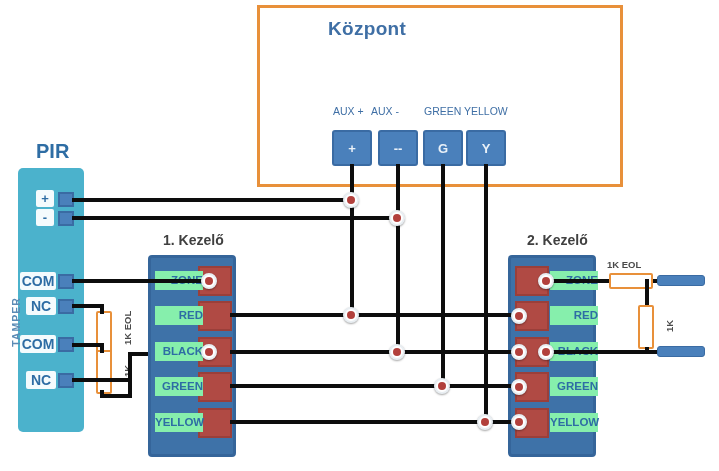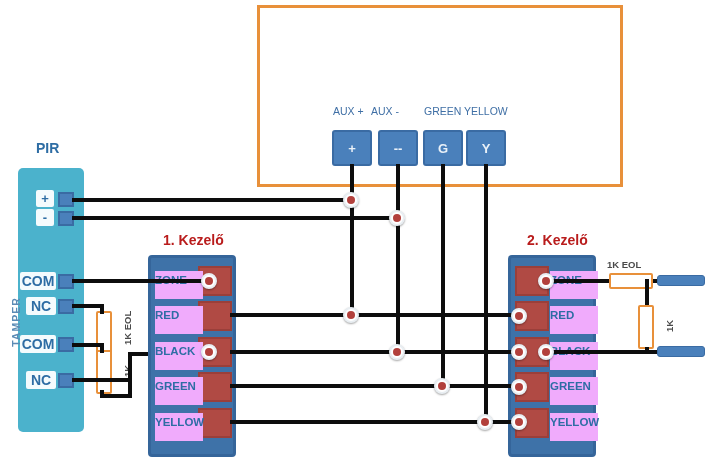--- a/index.html
+++ b/index.html
@@ -23,57 +23,58 @@
            color:#3f6fa5;letter-spacing:.3px;}
 
   .term-lbl{position:absolute;font-size:10.5px;font-weight:normal;color:#3f6fa5;
             white-space:nowrap;}
   .term{position:absolute;width:40px;height:36px;background:#4a80bb;
         border:2px solid #3a6ba3;box-sizing:border-box;border-radius:3px;
         color:#eaf1f8;font-size:13px;font-weight:bold;
         display:flex;align-items:center;justify-content:center;}
 
   
-  #pir-title{position:absolute;left:36px;top:140px;font-size:14px;font-weight:bold;color:#2e6da4;}
+  #pir-title{position:absolute;left:36px;top:140px;font-size:20px;font-weight:bold;color:#2e6da4;}
   #pir-body{position:absolute;left:18px;top:168px;width:66px;height:264px;
             background:#4bb2cc;border-radius:5px;}
   #tamper{position:absolute;left:-21px;top:316px;width:74px;
           font-size:10.5px;font-weight:bold;color:#5b8bb5;letter-spacing:1px;
           transform:rotate(-90deg);text-align:center;}
   .pir-lbl{position:absolute;background:#f4fbfd;color:#2e6da4;font-weight:bold;
            text-align:center;border-radius:2px;font-size:13px;line-height:17px;}
   .pir-term{position:absolute;width:16px;height:15px;background:#4a80bb;
             border:2px solid #3a6ba3;box-sizing:border-box;}
 
   
-  .kp-title{position:absolute;font-size:14px;font-weight:bold;color:#b91c1c;}
+  .kp-title{position:absolute;font-size:14px;font-weight:bold;color:#404040;}
   .kp-body{position:absolute;width:88px;height:202px;background:#3e72a8;
            border:3px solid #35659a;box-sizing:border-box;border-radius:4px;}
   .kp-term{position:absolute;width:34px;height:30px;background:#b04a44;
            border:2px solid #9a3f3a;box-sizing:border-box;}
-  .kp-lbl{position:absolute;background:#f0abfc;color:#2e6da4;font-weight:bold;
-          text-align:left;font-size:11.5px;line-height:19px;height:28px;}
+  .kp-lbl{position:absolute;background:#86efac;color:#2e6da4;font-weight:bold;
+          text-align:right;font-size:11.5px;line-height:19px;height:19px;}
 
   
   .res-v{position:absolute;width:16px;height:44px;background:#ffffff;
          border:2px solid #e8903a;box-sizing:border-box;border-radius:2px;}
   .res-h{position:absolute;width:44px;height:16px;background:#ffffff;
          border:2px solid #e8903a;box-sizing:border-box;border-radius:2px;}
   .res-lbl{position:absolute;font-size:9.5px;font-weight:bold;color:#4a4a4a;white-space:nowrap;}
   .res-lbl.vert{transform:rotate(-90deg);transform-origin:left top;}
 
   .bar{position:absolute;width:48px;height:11px;background:#4a80bb;
        border:1px solid #3a6ba3;box-sizing:border-box;border-radius:3px;}
 </style>
 </head>
 <body>
 
 <div id="stage">
 
   <div id="kozpont"></div>
+  <div id="kozpont-title">Központ</div>
 
   <div class="term-lbl" style="left:333px;top:105px;">AUX +</div>
   <div class="term-lbl" style="left:371px;top:105px;">AUX -</div>
   <div class="term-lbl" style="left:424px;top:105px;">GREEN</div>
   <div class="term-lbl" style="left:464px;top:105px;">YELLOW</div>
 
   <div class="term" style="left:332px;top:130px;">+</div>
   <div class="term" style="left:378px;top:130px;">--</div>
   <div class="term" style="left:423px;top:130px;">G</div>
   <div class="term" style="left:466px;top:130px;">Y</div>

